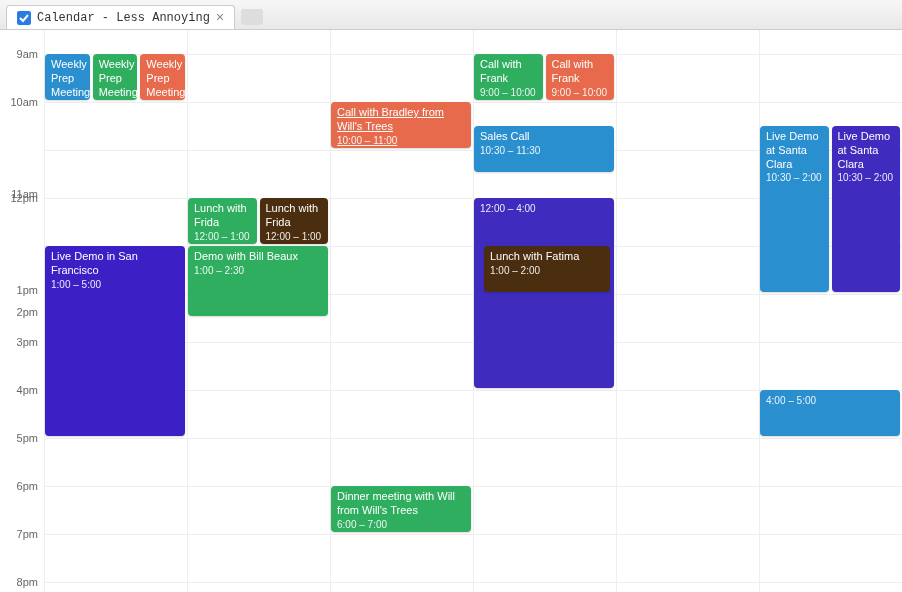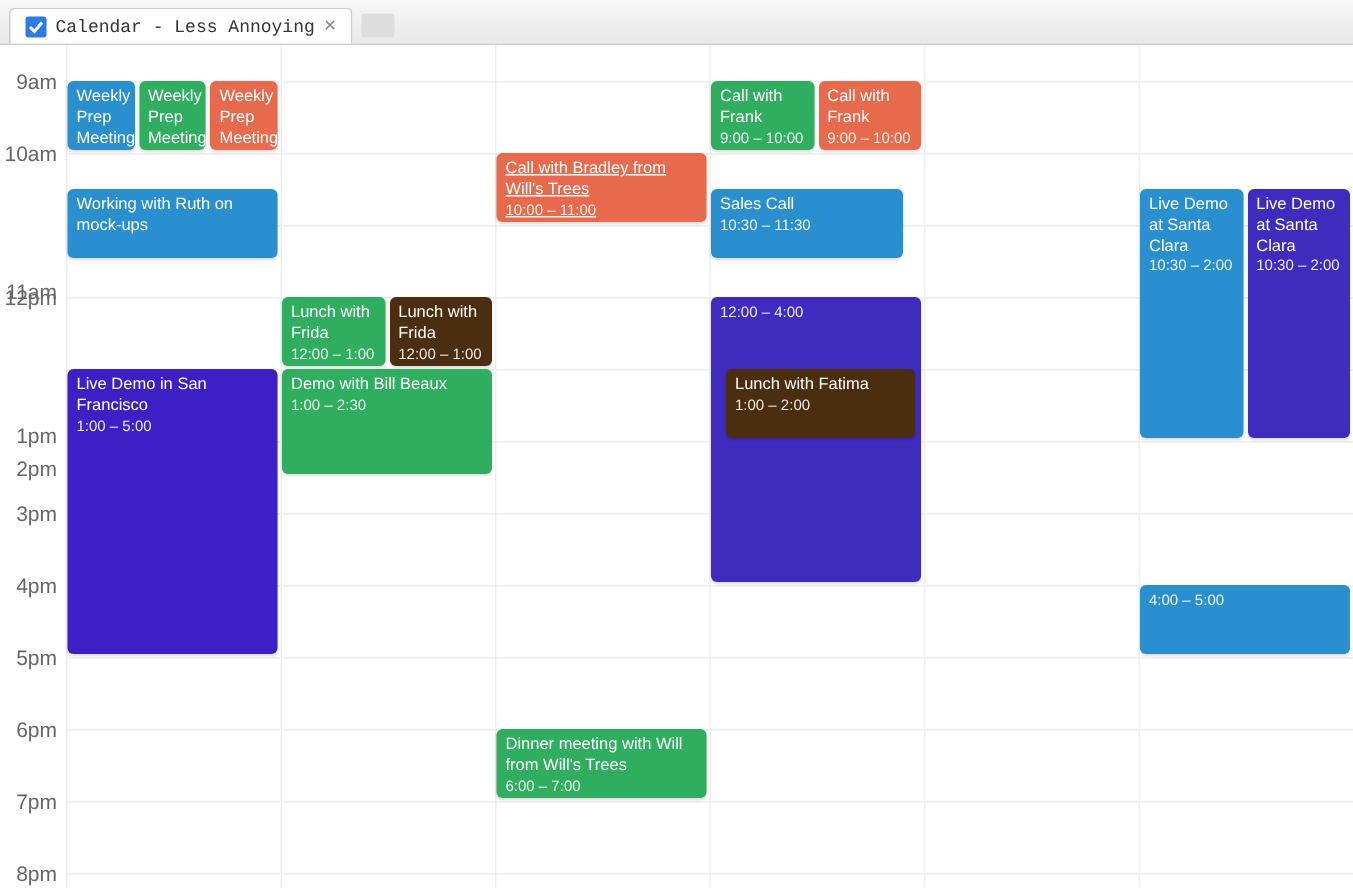--- a/index.html
+++ b/index.html
@@ -59,21 +59,21 @@
   }
   .time-col {
     position: absolute;
     left: 0; top: 0;
     width: 44px;
     height: 100%;
   }
   .time-label {
     position: absolute;
     right: 6px;
-    font-size: 14px;
+    font-size: 11px;
     color: #666;
     transform: translateY(-50%);
   }
   .grid {
     position: absolute;
     left: 44px; right: 0; top: 0; bottom: 0;
   }
   .hour-row {
     position: absolute;
     left: 0; right: 0;
@@ -162,23 +162,20 @@
       <div class="col-div" style="left: 715px;"></div>
       <div class="event" style="left: 1px; width: 44.6667px; top: 24px; height: 46px; background: rgb(42, 143, 207);">
         <div class="title">Weekly Prep Meeting</div>
       </div>
       <div class="event" style="left: 48.6667px; width: 44.6667px; top: 24px; height: 46px; background: rgb(47, 174, 96);">
         <div class="title">Weekly Prep Meeting</div>
       </div>
       <div class="event" style="left: 96.3333px; width: 44.6667px; top: 24px; height: 46px; background: rgb(230, 106, 75);">
         <div class="title">Weekly Prep Meeting</div>
       </div>
-      <div class="event" style="left: 1px; width: 140px; top: 96px; height: 46px; background: rgb(42, 143, 207);">
-        <div class="title">Working with Ruth on mock-ups</div>
-      </div>
       <div class="event" style="left: 1px; width: 140px; top: 216px; height: 190px; background: rgb(61, 31, 198);">
         <div class="title">Live Demo in San Francisco</div>
         <div class="time">1:00 – 5:00</div>
       </div>
       <div class="event" style="left: 144px; width: 68.5px; top: 168px; height: 46px; background: rgb(47, 174, 96);">
         <div class="title">Lunch with Frida</div>
         <div class="time">12:00 – 1:00</div>
       </div>
       <div class="event" style="left: 215.5px; width: 68.5px; top: 168px; height: 46px; background: rgb(75, 46, 15);">
         <div class="title">Lunch with Frida</div>
@@ -197,21 +194,21 @@
         <div class="time">6:00 – 7:00</div>
       </div>
       <div class="event" style="left: 430px; width: 68.5px; top: 24px; height: 46px; background: rgb(47, 174, 96);">
         <div class="title">Call with Frank</div>
         <div class="time">9:00 – 10:00</div>
       </div>
       <div class="event" style="left: 501.5px; width: 68.5px; top: 24px; height: 46px; background: rgb(230, 106, 75);">
         <div class="title">Call with Frank</div>
         <div class="time">9:00 – 10:00</div>
       </div>
-      <div class="event" style="left: 430px; width: 128px; top: 96px; height: 46px; background: rgb(42, 143, 207);">
+      <div class="event" style="left: 430px; width: 140px; top: 96px; height: 46px; background: rgb(42, 143, 207);">
         <div class="title">Sales Call</div>
         <div class="time">10:30 – 11:30</div>
       </div>
       <div class="event" style="left: 430px; width: 140px; top: 168px; height: 190px; background: rgb(63, 43, 189);">
         <div class="time">12:00 – 4:00</div>
         <div class="nested-event" style="left: 10px; right: 4px; top: 48px; height: 46px; background: rgb(75, 46, 15);">
           <div class="title">Lunch with Fatima</div>
           <div class="time">1:00 – 2:00</div>
         </div>
       </div>

